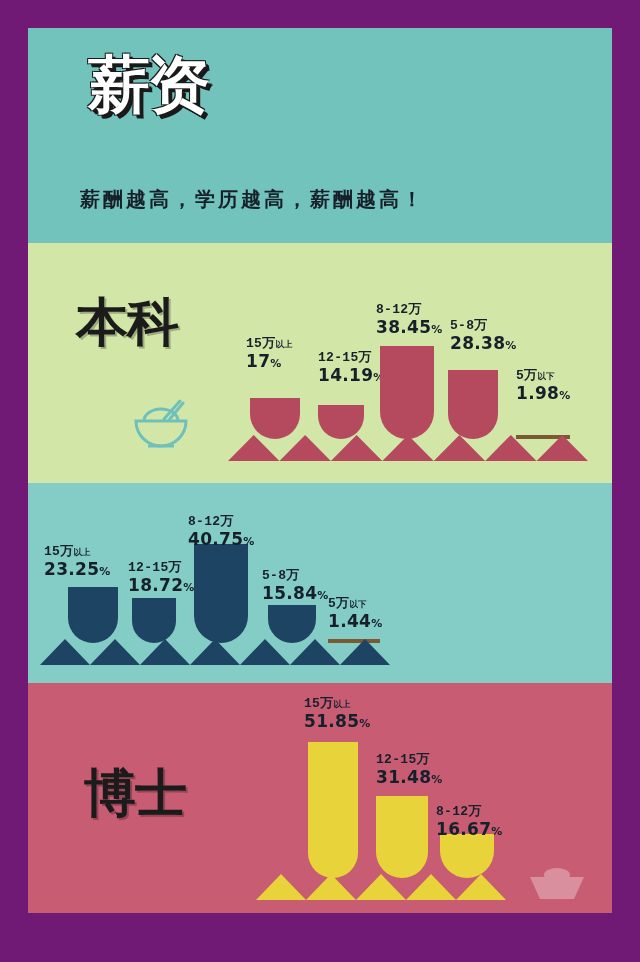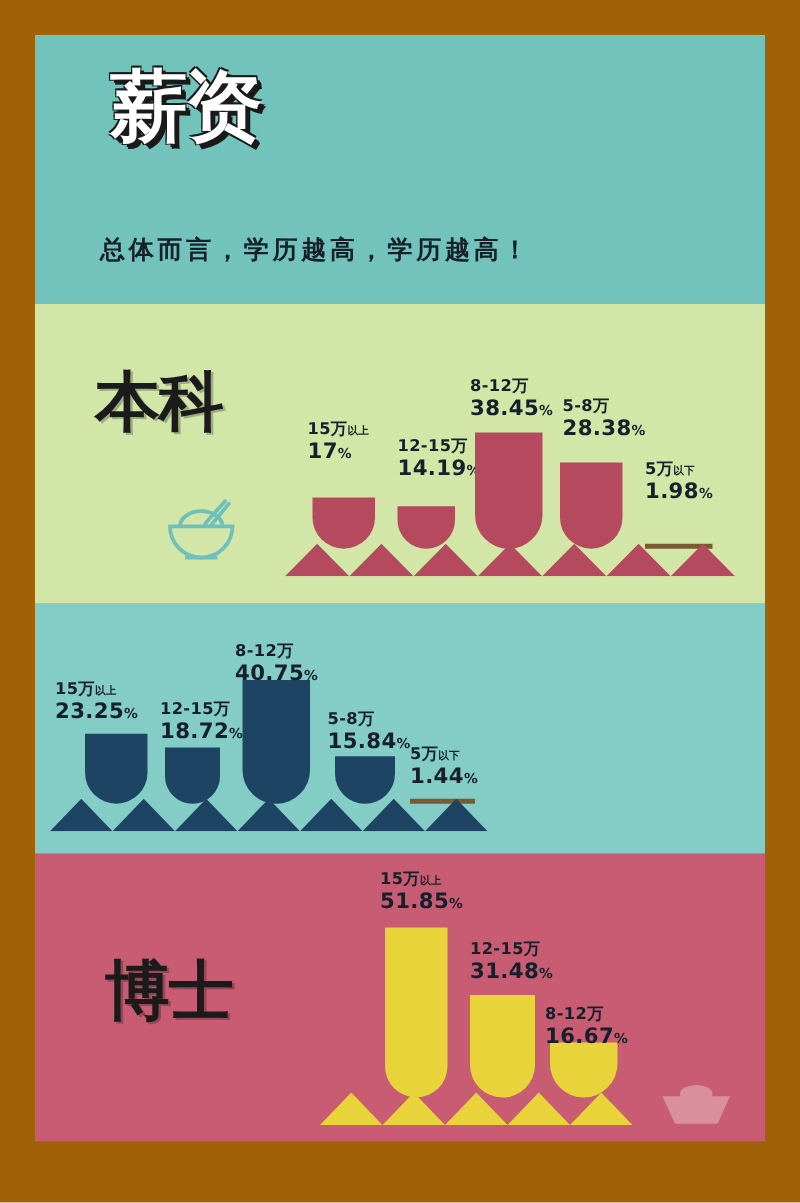--- a/index.html
+++ b/index.html
@@ -10,21 +10,21 @@
   body {
     width: 640px;
     height: 962px;
     overflow: hidden;
     font-family: "DejaVu Sans", "Liberation Sans", sans-serif;
   }
   #poster {
     position: relative;
     width: 640px;
     height: 962px;
-    background: #a16207;
+    background: #701a75;
     box-sizing: border-box;
   }
 
   
   .section {
     position: absolute;
     left: 28px;
     width: 584px;
     overflow: hidden;
   }
@@ -120,21 +120,21 @@
     border-radius: 0;
   }
   .lbl {
     position: absolute;
     white-space: nowrap;
     font-weight: 900;
     color: #15202b;
     line-height: 1.12;
     letter-spacing: 0.3px;
   }
-  .lbl .range { font-size: 13px; display: block; }
+  .lbl .range { font-size: 13px; display: block; font-family: Liberation Mono, monospace; }
   .lbl .range .sm { font-size: 8.5px; letter-spacing: 0; }
   .lbl .pct   { font-size: 17px; display: block; }
   .lbl .pct .u { font-size: 11px; }
 
   
   .ground {
     position: absolute;
     height: 26px;
     bottom: 14px;
   }
@@ -181,21 +181,21 @@
     opacity: .9;
   }
 </style>
 </head>
 <body>
 
 <div id="poster">
 
   <div class="section" id="header">
     <div class="hdr-title">薪资</div>
-    <div class="hdr-tag">总体而言，学历越高，学历越高！</div>
+    <div class="hdr-tag">薪酬越高，学历越高，薪酬越高！</div>
   </div>
 
   <div class="section" id="sec-bachelor">
     <div class="deg-title" id="t-bachelor">本科</div>
     <div id="bowl-icon">
       <svg viewBox="0 0 66 58">
         <path d="M8 26 H58 A25 25 0 0 1 8 26 Z" fill="none" stroke="#6FC0BA" stroke-width="3"></path>
         <path d="M20 51 H46" fill="none" stroke="#6FC0BA" stroke-width="3"></path>
         <path d="M16 26 A17 12 0 0 1 50 26" fill="none" stroke="#6FC0BA" stroke-width="3"></path>
         <path d="M36 24 L52 6" stroke="#6FC0BA" stroke-width="3" stroke-linecap="round"></path>

